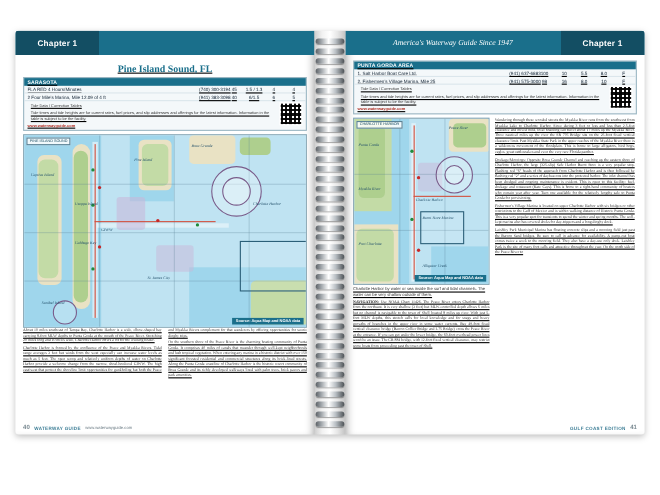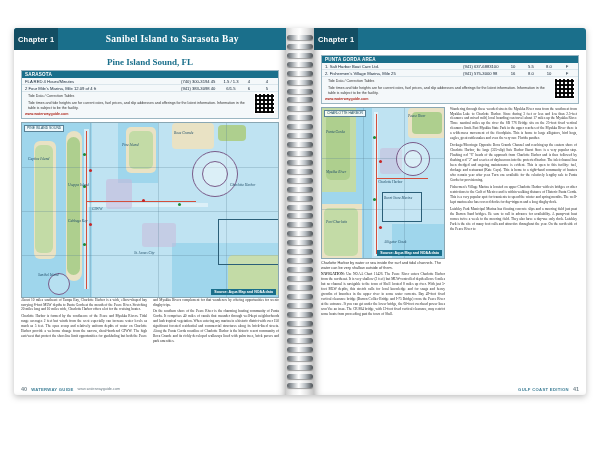--- a/index.html
+++ b/index.html
@@ -62,21 +62,21 @@
     background: #1a6f8b;
     display: flex;
     align-items: center;
     color: #ffffff;
   }
   .hdr.right-hdr { background: #1a6f8b; }
   .chapter-tab {
     background: #134e63;
     height: 22px;
     display: flex; align-items: center;
-    padding: 0 4px;
+    padding: 0 20px;
     font-size: 7.5px;
     font-weight: bold;
     letter-spacing: 0.2px;
     white-space: nowrap;
   }
   .hdr-title {
     flex: 1;
     text-align: center;
     font-size: 9.5px;
     font-weight: bold;
@@ -90,21 +90,21 @@
     flex: 1;
     text-align: center;
     font-size: 7px;
     font-style: italic;
     font-family: "Liberation Serif", serif;
     white-space: nowrap;
     overflow: hidden;
   }
 
   
-  .body-pad { padding: 5px 7px 0 7px; }
+  .body-pad { padding: 5px 7px 0 7px; text-decoration: underline; }
 
   .region-title {
     text-align: center;
     font-size: 9px;
     font-weight: bold;
     color: #1a6f8b;
     font-family: "Liberation Serif", serif;
     margin: 2px 0 3px 0;
   }
 
@@ -273,21 +273,20 @@
 <body>
 
 <div id="page">
 
   <div class="book">
 
     <div class="page left">
 
       <div class="hdr">
         <div class="chapter-tab">Chapter 1</div>
-        <div class="hdr-title">Sanibel Island to Sarasota Bay</div>
       </div>
 
       <div class="body-pad">
 
         <div class="region-title">Pine Island Sound, FL</div>
 
         <div class="tide-box">
           <div class="tide-head">SARASOTA</div>
           <div class="tide-row">
             <span class="nm">FLA RED 4 Hours/Minutes</span>
@@ -428,20 +427,21 @@
         <div class="coil"></div>
         <div class="coil"></div>
         <div class="coil"></div>
         <div class="coil"></div>
       </div>
     </div>
 
     <div class="page right">
 
       <div class="hdr right-hdr">
+        <div class="hdr-sub">America's Waterway Guide Since 1947</div>
         <div class="chapter-tab">Chapter 1</div>
       </div>
 
       <div class="body-pad">
 
 
         <div class="tide-box">
           <div class="tide-head">PUNTA GORDA AREA</div>
           <div class="tide-row">
             <span class="nm">1. Salt Harbor Boat Care Ltd.</span>

